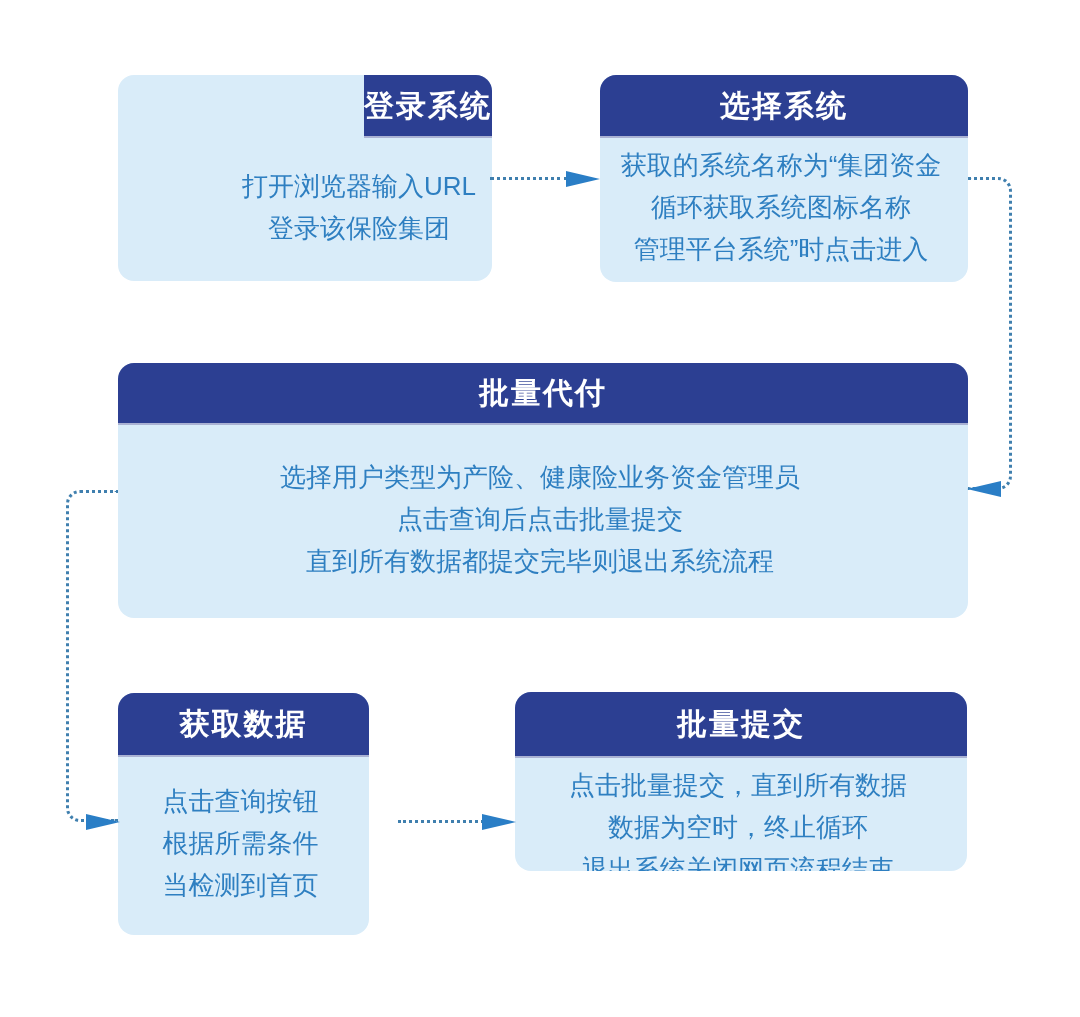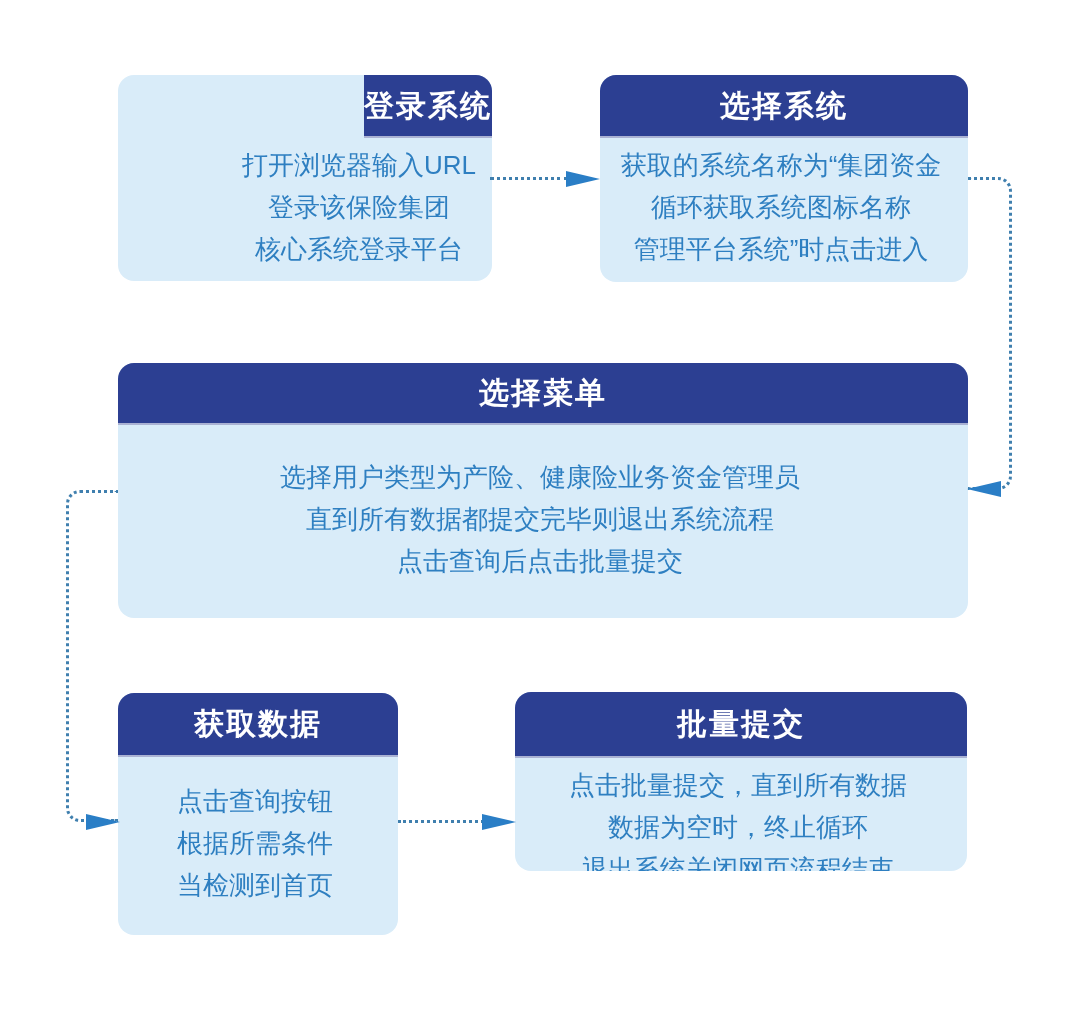--- a/index.html
+++ b/index.html
@@ -54,21 +54,21 @@
     text-align:center;
     white-space:nowrap;
   }
 
   #node-login        {left:118px;top:75px; width:374px;height:206px;align-items:flex-end;}
   #node-login        .node-header{height:63px;}
   #node-select-system{left:600px;top:75px; width:368px;height:207px;}
   #node-select-system .node-header{height:63px;}
   #node-select-menu  {left:118px;top:363px;width:850px;height:255px;}
   #node-select-menu  .node-header{height:62px;}
-  #node-get-data     {left:118px;top:693px;width:280px;height:242px;}
+  #node-get-data     {left:118px;top:693px;width:251px;height:242px;}
   #node-get-data     .node-header{height:64px;}
   #node-batch-submit {left:515px;top:692px;width:452px;height:179px;}
   #node-batch-submit .node-header{height:66px;}
 
   
   .conn-h{
     position:absolute;height:0;
     border-top:3px dotted var(--connector);
   }
   #conn-a{left:490px;top:177px;width:78px;}
@@ -117,43 +117,42 @@
 
 <div class="canvas">
 
   <section class="node" id="node-login">
     <header class="node-header">
       <h2 class="node-title">登录系统</h2>
     </header>
     <div class="node-body">
       <p>打开浏览器输入URL</p>
       <p>登录该保险集团</p>
-      <p>核心系统登录平台</p>
     </div>
   </section>
 
   <section class="node" id="node-select-system">
     <header class="node-header">
       <h2 class="node-title">选择系统</h2>
     </header>
     <div class="node-body">
       <p>获取的系统名称为“集团资金</p>
       <p>循环获取系统图标名称</p>
       <p>管理平台系统”时点击进入</p>
     </div>
   </section>
 
   <section class="node" id="node-select-menu">
     <header class="node-header">
-      <h2 class="node-title">选择菜单</h2>
+      <h2 class="node-title">批量代付</h2>
     </header>
     <div class="node-body">
       <p>选择用户类型为产险、健康险业务资金管理员</p>
+      <p>点击查询后点击批量提交</p>
       <p>直到所有数据都提交完毕则退出系统流程</p>
-      <p>点击查询后点击批量提交</p>
     </div>
   </section>
 
   <section class="node" id="node-get-data">
     <header class="node-header">
       <h2 class="node-title">获取数据</h2>
     </header>
     <div class="node-body">
       <p>点击查询按钮</p>
       <p>根据所需条件</p>

